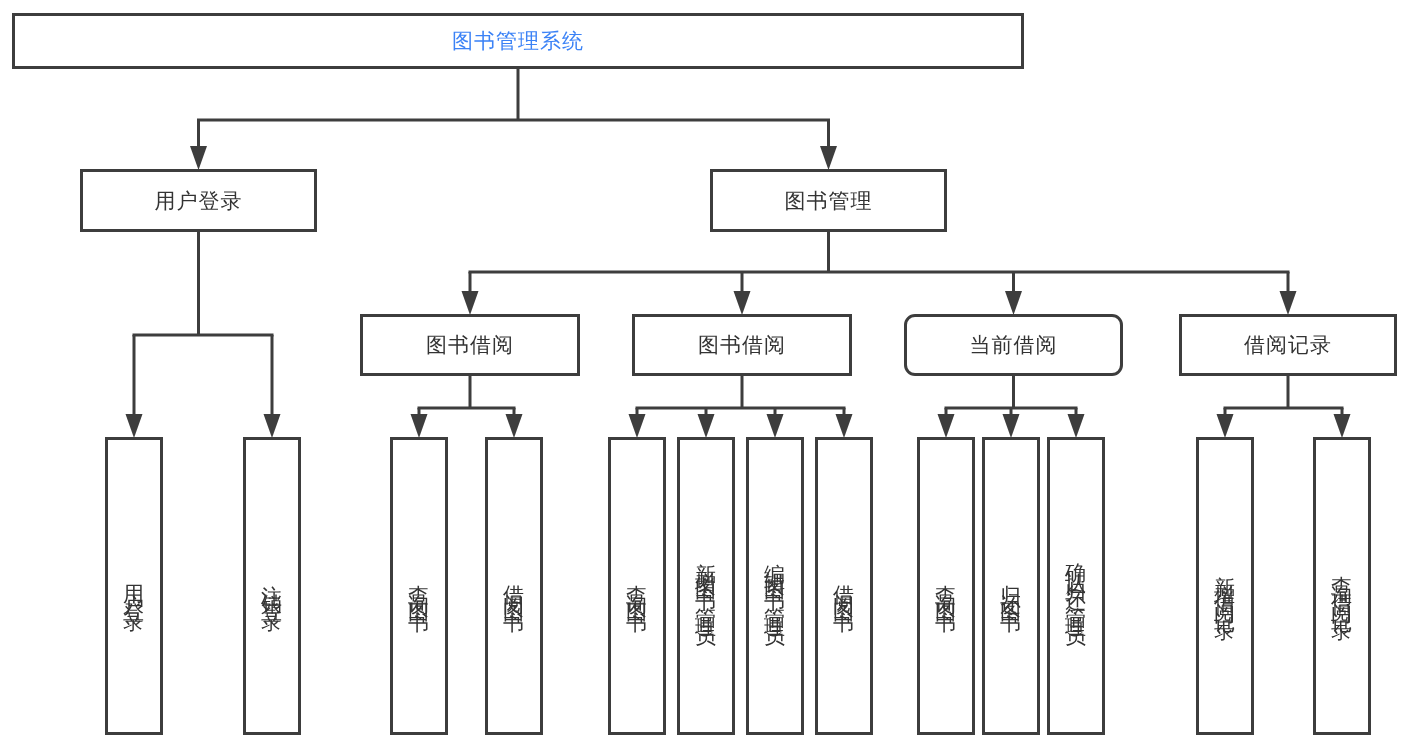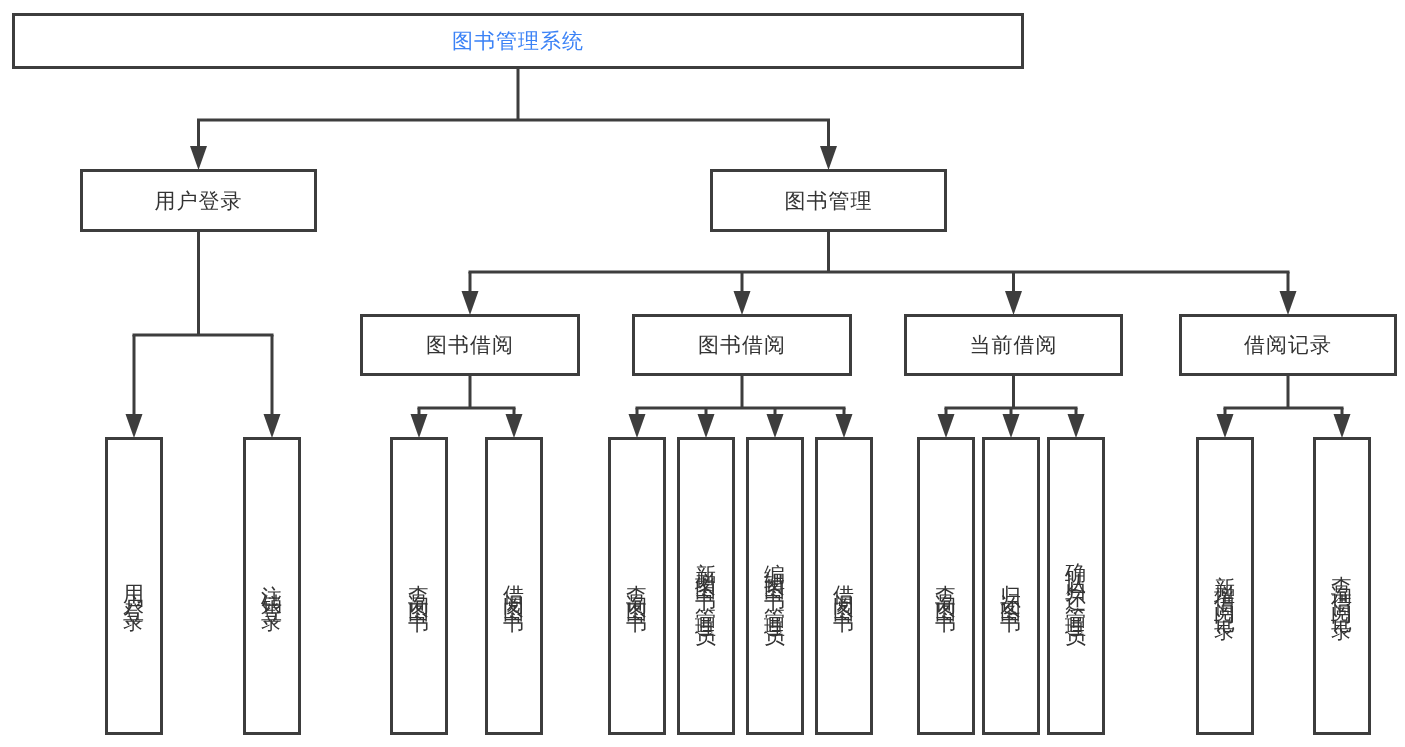--- a/index.html
+++ b/index.html
@@ -138,21 +138,21 @@
       </div>
       <div class="node v" style="left: 677px; top: 437px; width: 58px; height: 298px; border-color: rgb(61, 61, 61); color: rgb(51, 51, 51);">
         <span>新增图书（管理员）</span>
       </div>
       <div class="node v" style="left: 746px; top: 437px; width: 58px; height: 298px; border-color: rgb(61, 61, 61); color: rgb(51, 51, 51);">
         <span>编辑图书（管理员）</span>
       </div>
       <div class="node v" style="left: 815px; top: 437px; width: 58px; height: 298px; border-color: rgb(61, 61, 61); color: rgb(51, 51, 51);">
         <span>借阅图书</span>
       </div>
-      <div class="node h" style="left: 904px; top: 314px; width: 219px; height: 62px; border-color: rgb(61, 61, 61); color: rgb(51, 51, 51);">
+      <div class="node h" style="left: 904px; top: 314px; width: 219px; height: 62px; border-color: rgb(61, 61, 61); color: rgb(51, 51, 51); border-radius: 11px;">
         <span>当前借阅</span>
       </div>
       <div class="node v" style="left: 917px; top: 437px; width: 58px; height: 298px; border-color: rgb(61, 61, 61); color: rgb(51, 51, 51);">
         <span>查询图书</span>
       </div>
       <div class="node v" style="left: 982px; top: 437px; width: 58px; height: 298px; border-color: rgb(61, 61, 61); color: rgb(51, 51, 51);">
         <span>归还图书</span>
       </div>
       <div class="node v" style="left: 1047px; top: 437px; width: 58px; height: 298px; border-color: rgb(61, 61, 61); color: rgb(51, 51, 51);">
         <span>确认归还（管理员）</span>

